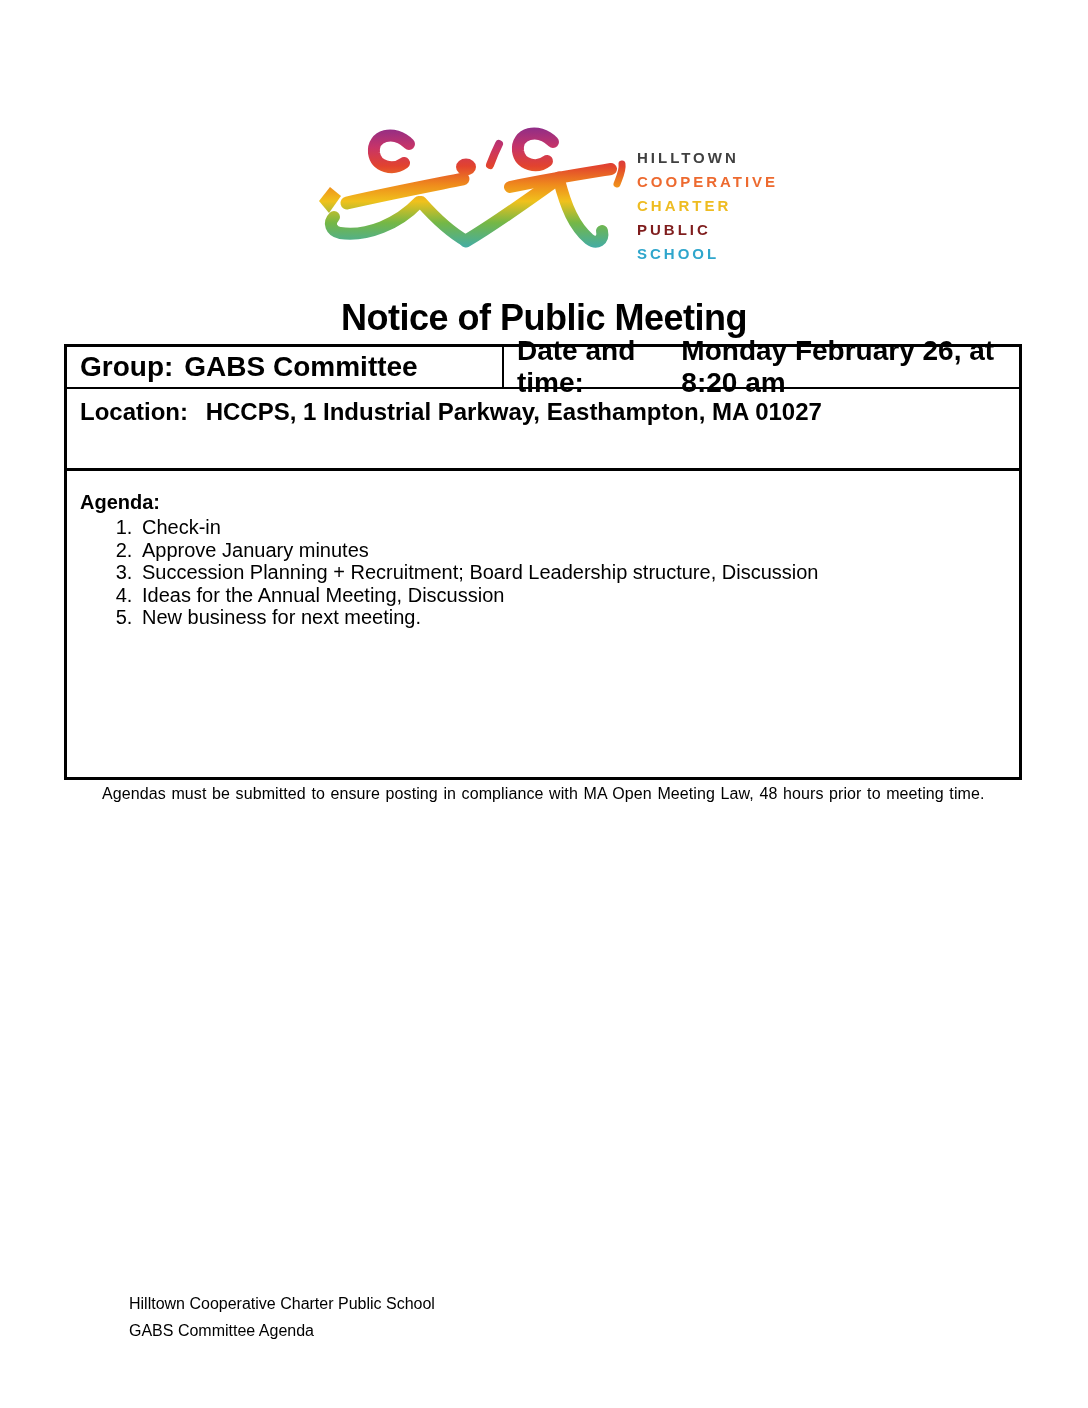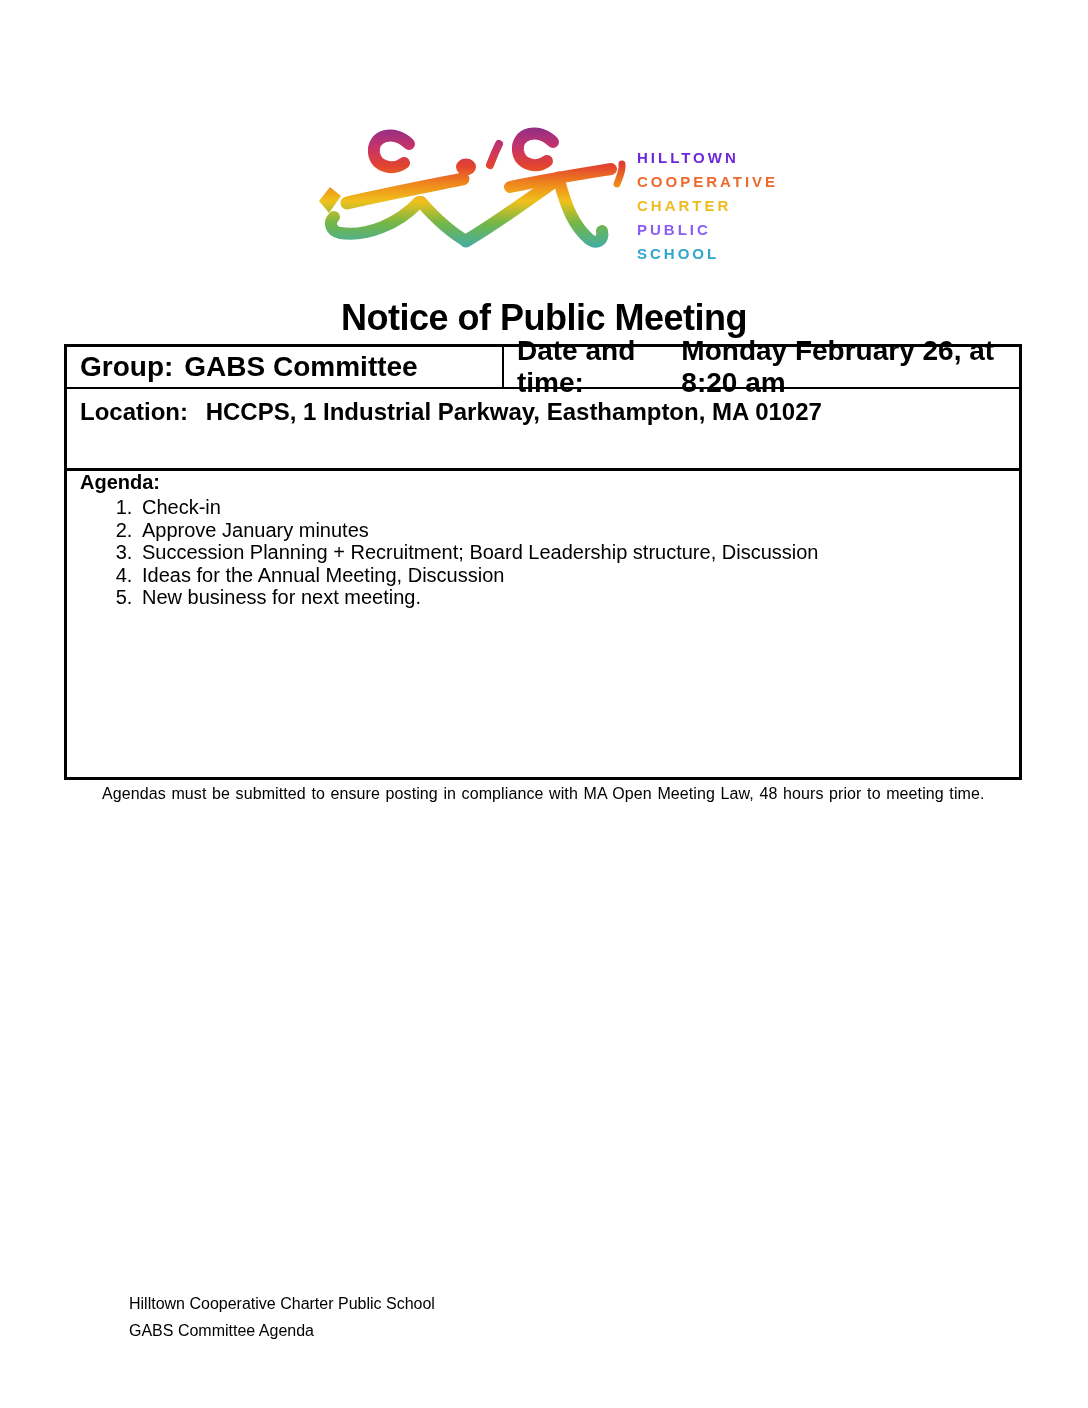--- a/index.html
+++ b/index.html
@@ -82,21 +82,21 @@
     height: 82px;
     box-sizing: border-box;
     border-bottom: 3px solid #000000;
     padding: 9px 13px 0 13px;
     font-size: 24px;
     font-weight: bold;
   }
   .mt-row3 {
     height: 306px;
     box-sizing: border-box;
-    padding: 0 13px 0 13px;
+    padding: 20px 13px 0 13px;
     font-size: 20px;
   }
   .agenda-label {
     font-weight: bold;
     line-height: 22px;
   }
   .agenda-list {
     margin: 3px 0 0 0;
     padding-left: 58px;
     font-size: 20px;
@@ -153,24 +153,24 @@
       <path stroke-width="8" d="M184,42 C187,34 190,27 193,21"></path>
       <path stroke-width="7" d="M311,61 C314,53 317,47 316,41"></path>
     </g>
     <g fill="url(#rainbow)" stroke="none">
       <ellipse cx="160" cy="44" rx="10" ry="8.5"></ellipse>
       <path d="M13,78 L24,64 L35,73 L23,90 Z"></path>
     </g>
   </svg>
 
   <div class="logo-wordmark">
-    <div class="logo-line" style="color: #6d28d9;">HILLTOWN</div>
+    <div class="logo-line" style="color: #404040;">HILLTOWN</div>
     <div class="logo-line" style="color: rgb(237, 106, 47);">COOPERATIVE</div>
     <div class="logo-line" style="color: rgb(238, 188, 33);">CHARTER</div>
-    <div class="logo-line" style="color: #8b5cf6;">PUBLIC</div>
+    <div class="logo-line" style="color: #7f1d1d;">PUBLIC</div>
     <div class="logo-line" style="color: rgb(47, 166, 204);">SCHOOL</div>
   </div>
 
   <h1 class="doc-title">Notice of Public Meeting</h1>
 
   <div class="meeting-table">
     <div class="mt-row1">
       <div class="mt-cell-group">
         <span class="lbl">Group:</span>
         <span>GABS Committee</span>

